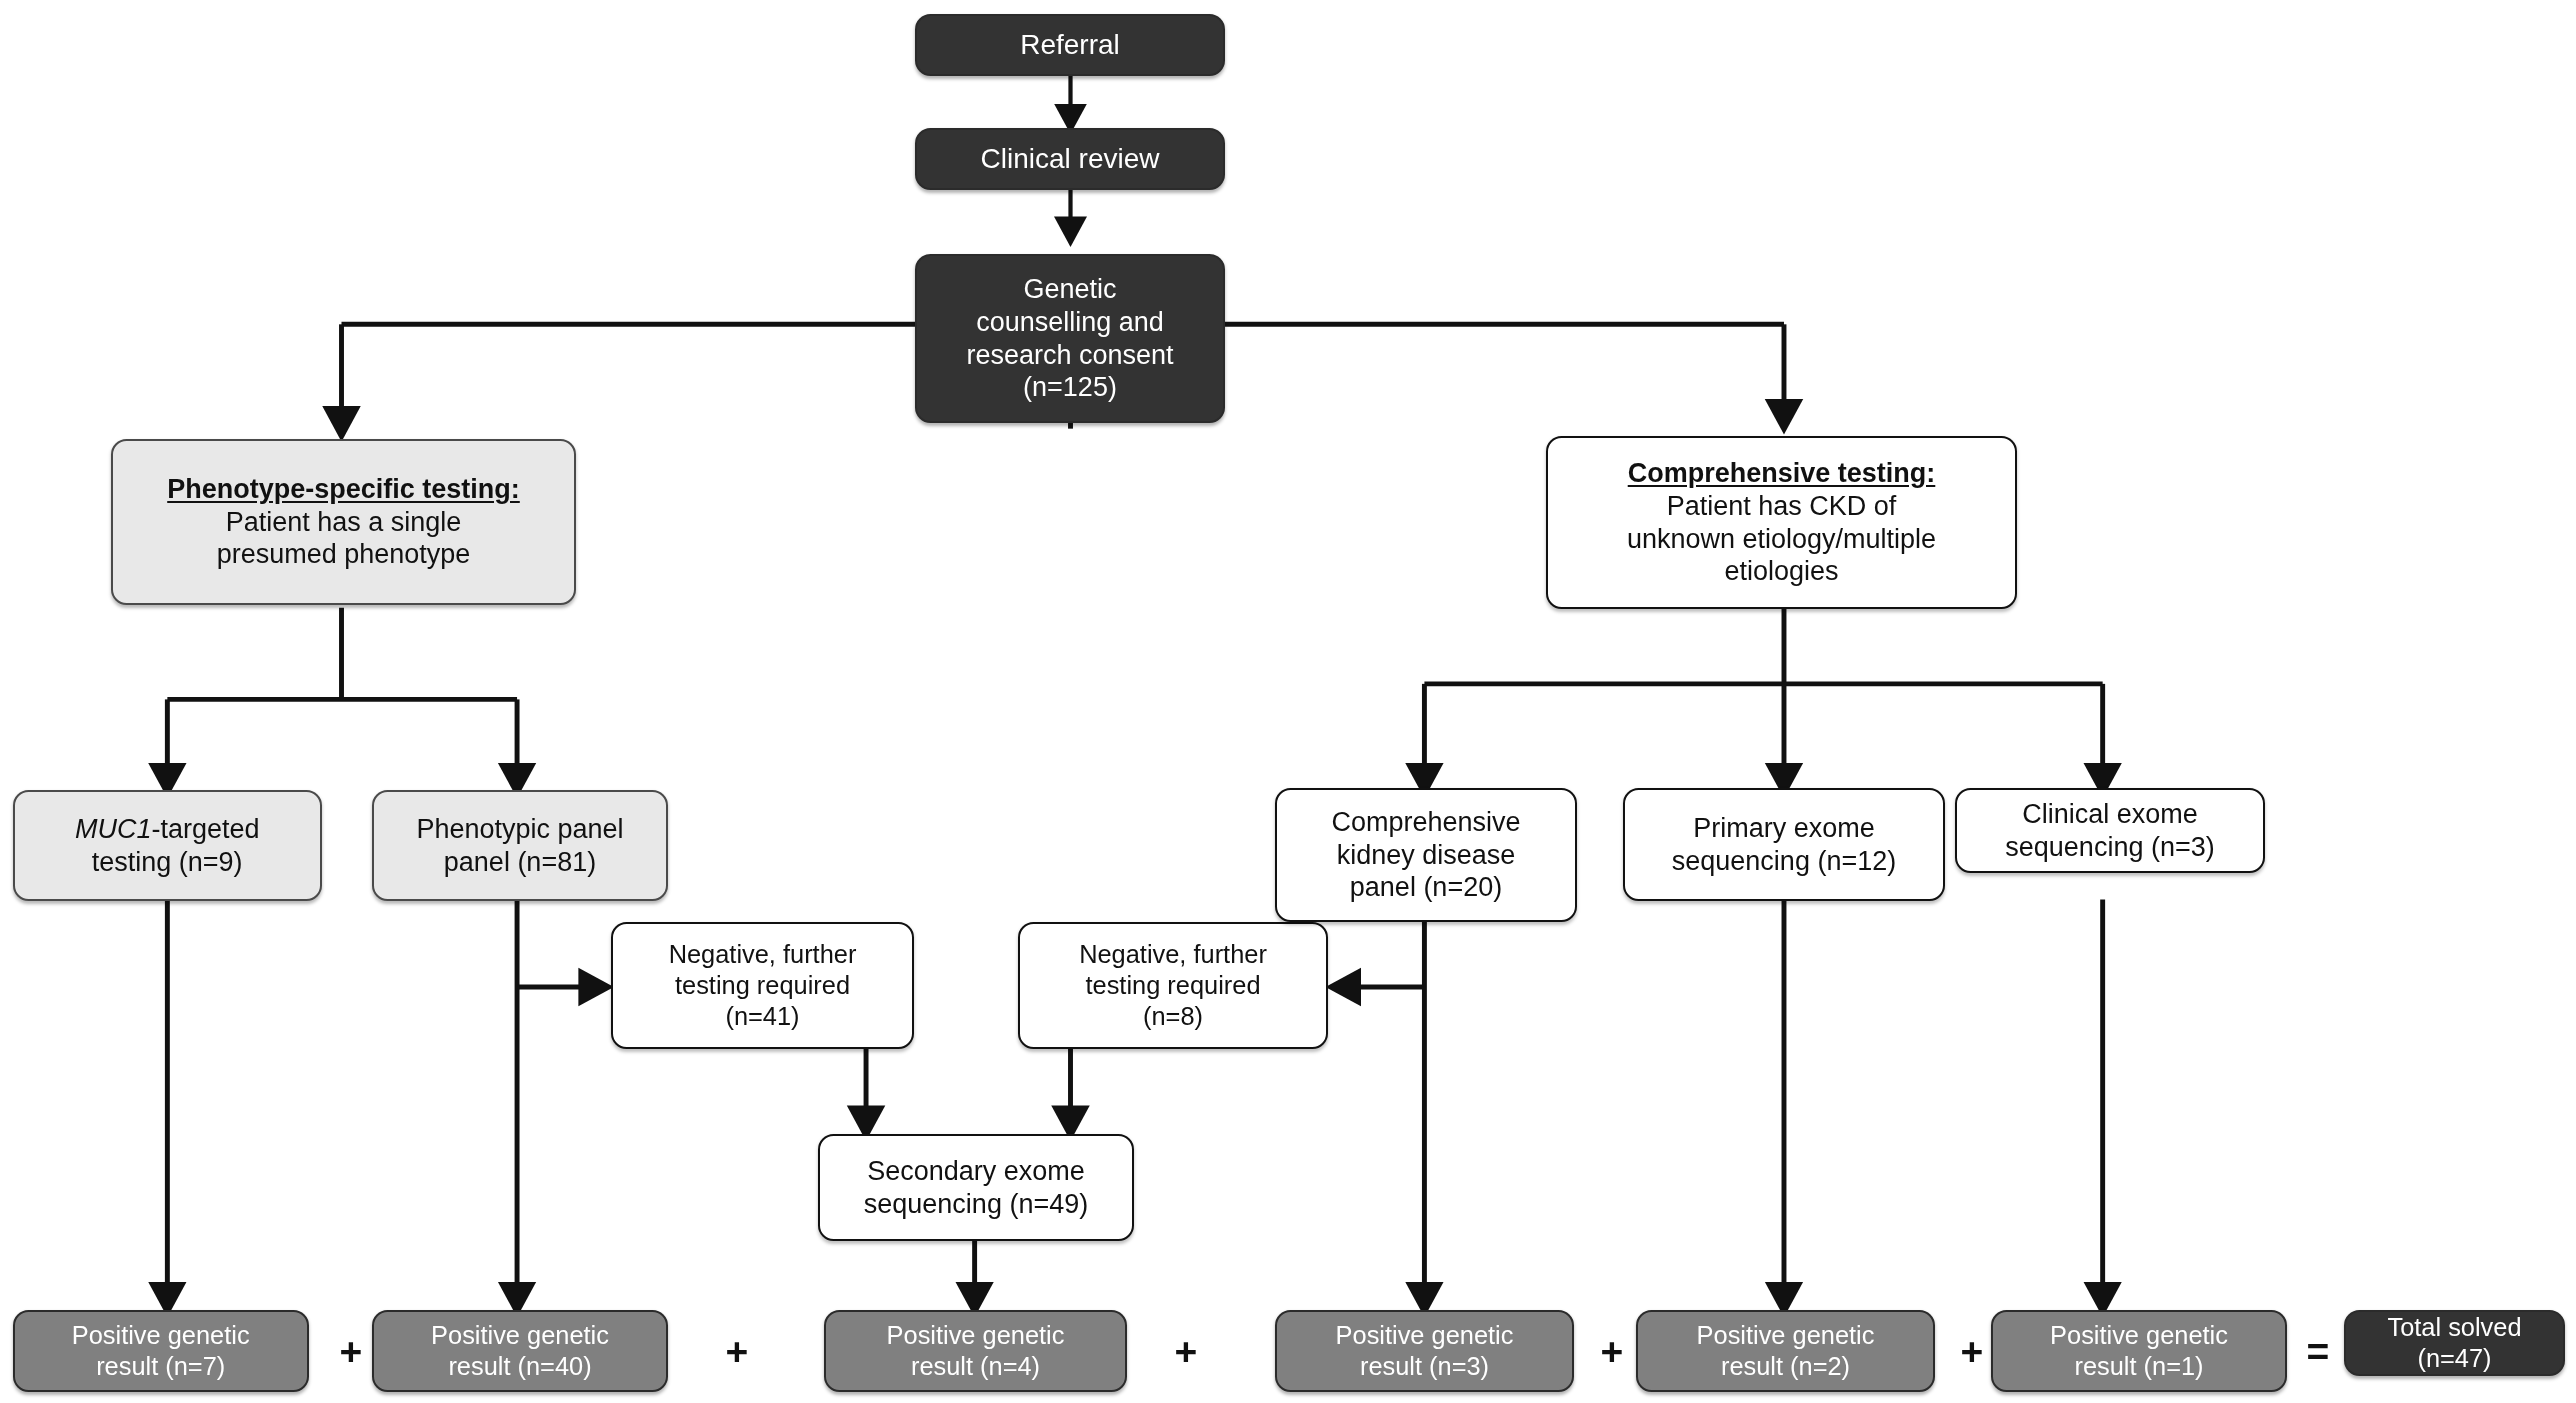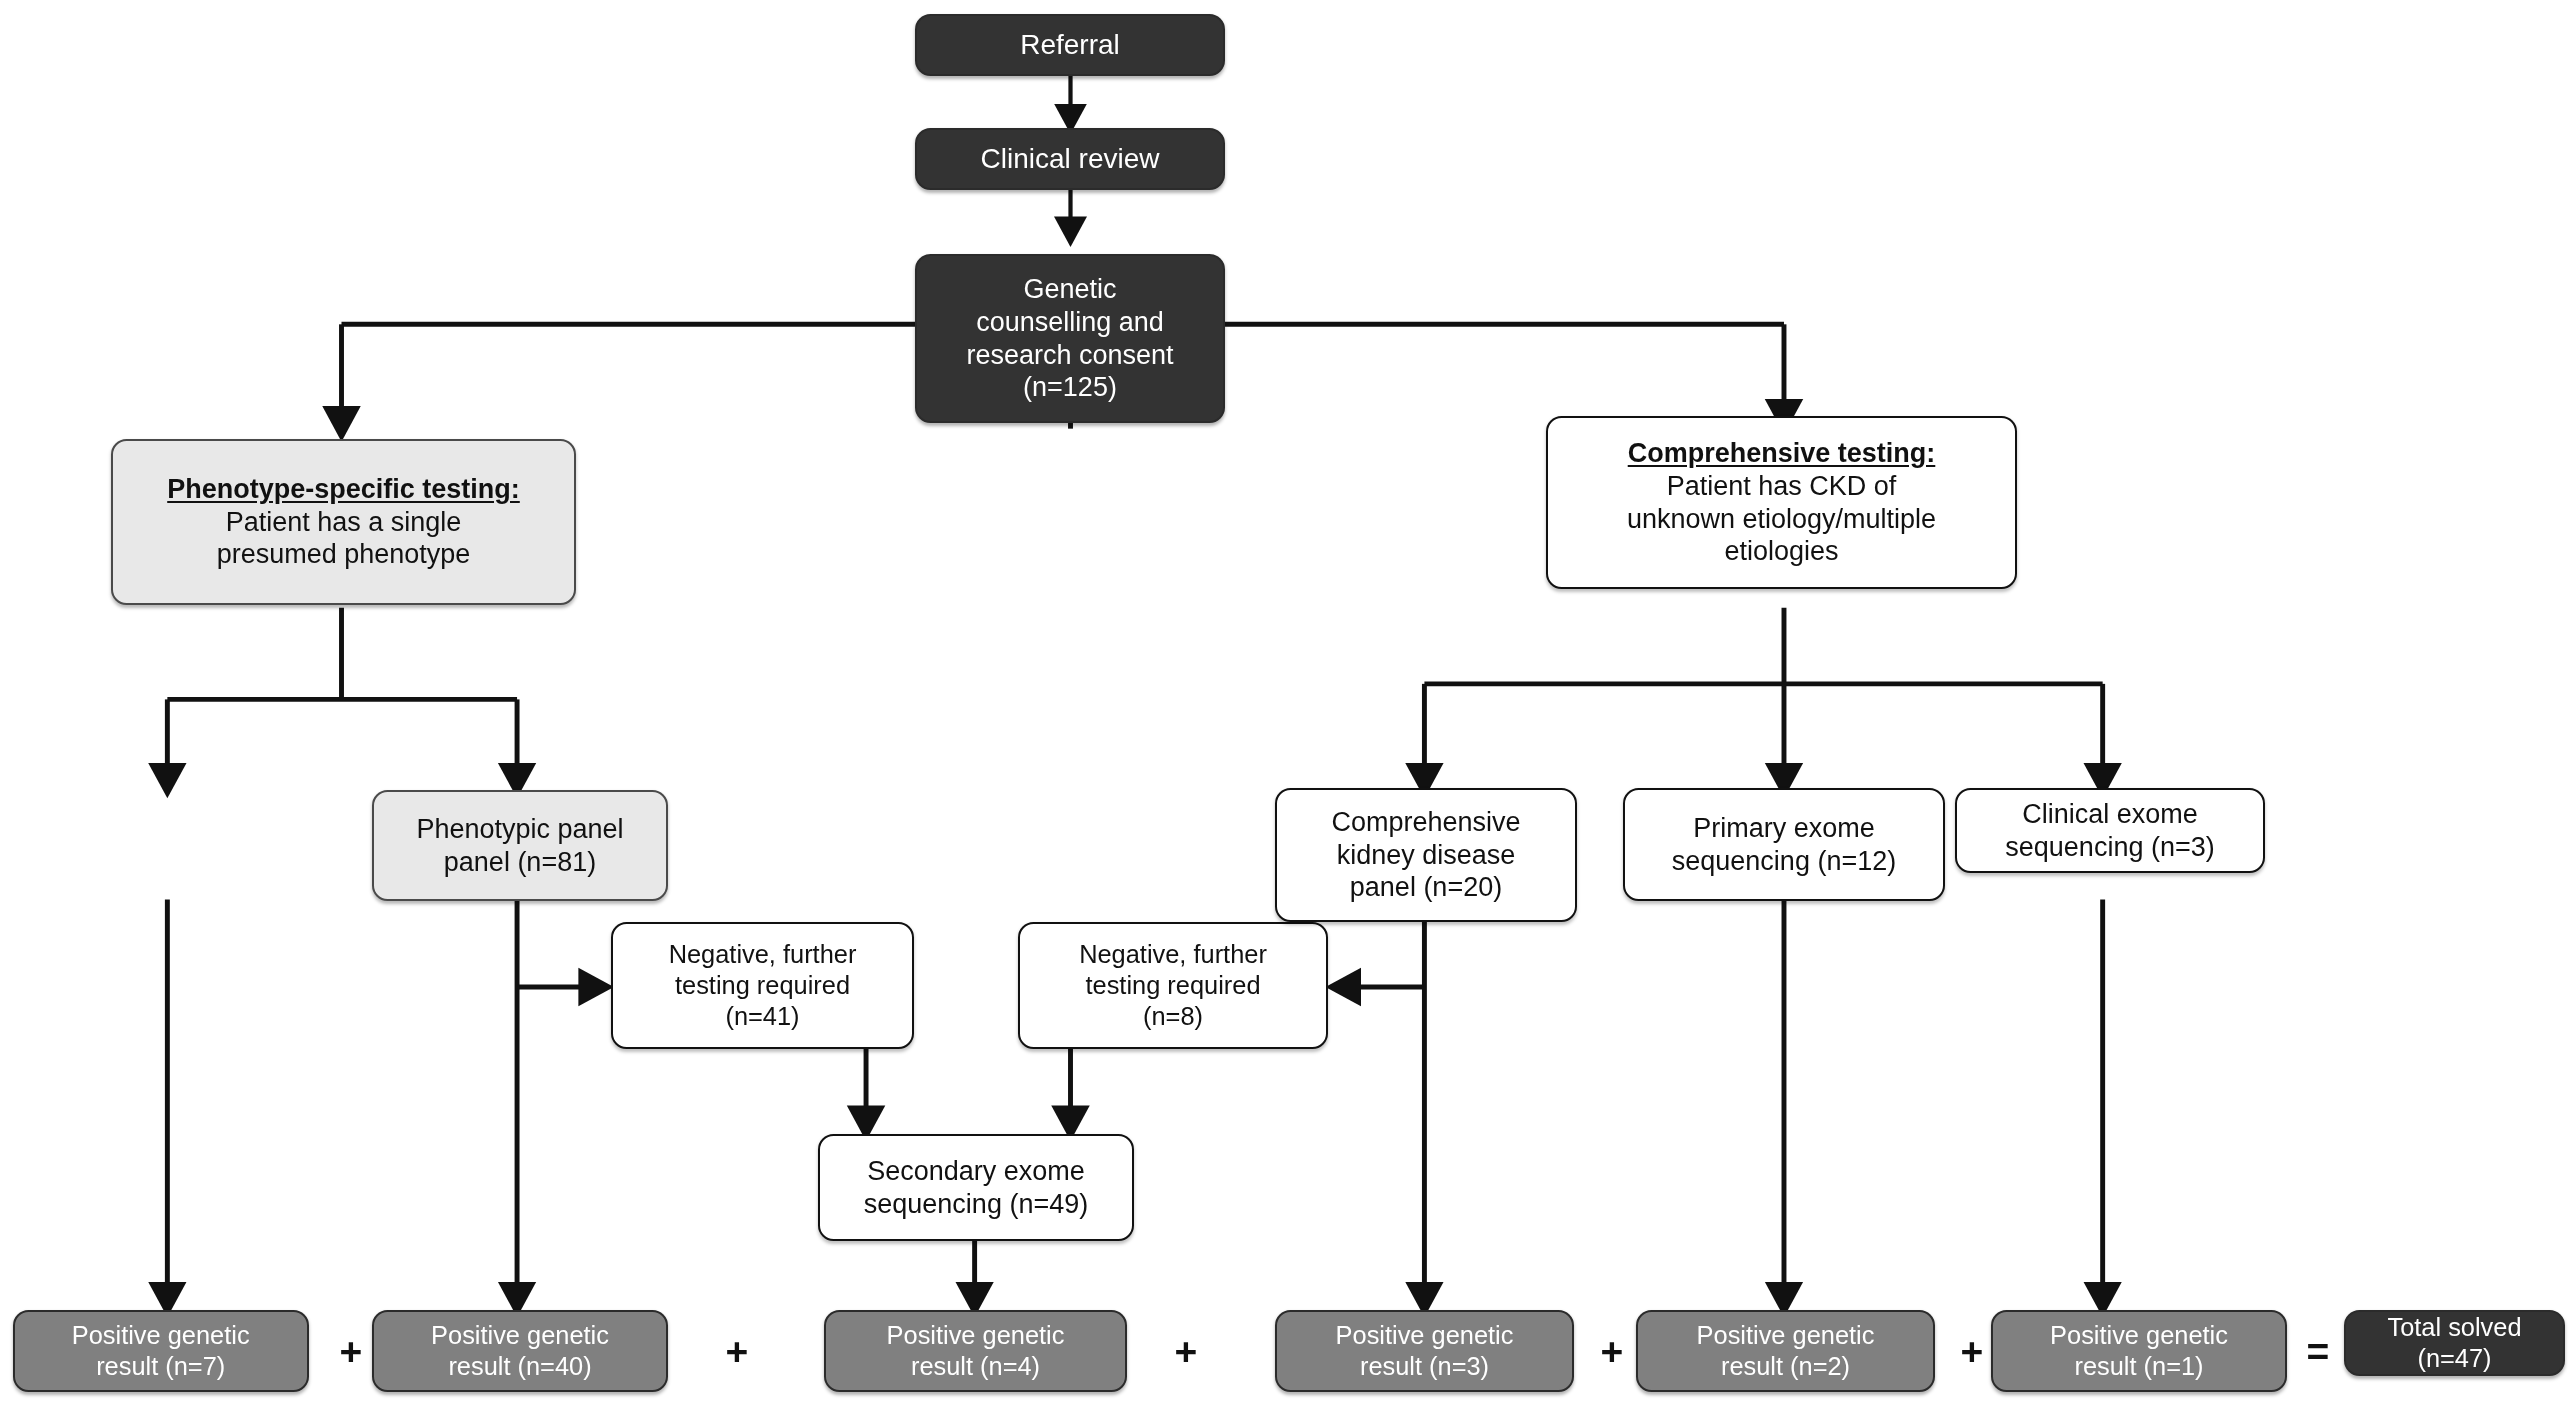--- a/index.html
+++ b/index.html
@@ -119,29 +119,35 @@
   </div>
 
   <div class="node lite f38" style="left:111px;top:439px;width:465px;height:166px;">
     <span class="txt">
       <span class="hdr">Phenotype-specific testing:</span>
       <span>Patient has a single</span><br>
       <span>presumed phenotype</span>
     </span>
   </div>
 
-  <div class="node white f38" style="left:1546px;top:416px;width:471px;height:173px;">
+  <div class="node white f38" style="left:1546px;top:436px;width:471px;height:173px;">
     <span class="txt">
       <span class="hdr">Comprehensive testing:</span>
       <span>Patient has CKD of</span><br>
       <span>unknown etiology/multiple</span><br>
       <span>etiologies</span>
     </span>
   </div>
 
+  <div class="node lite f38" style="left:12.7px;top:790px;width:309px;height:111px;">
+    <span class="txt">
+      <span class="ital">MUC1</span><span>-targeted</span><br>
+      <span>testing (n=9)</span>
+    </span>
+  </div>
 
   <div class="node lite f38" style="left:372px;top:790px;width:296px;height:111px;">
     <span class="txt">
       <span>Phenotypic panel</span><br>
       <span>panel (n=81)</span>
     </span>
   </div>
 
   <div class="node white f36" style="left:611px;top:922px;width:303px;height:127px;">
     <span class="txt">

